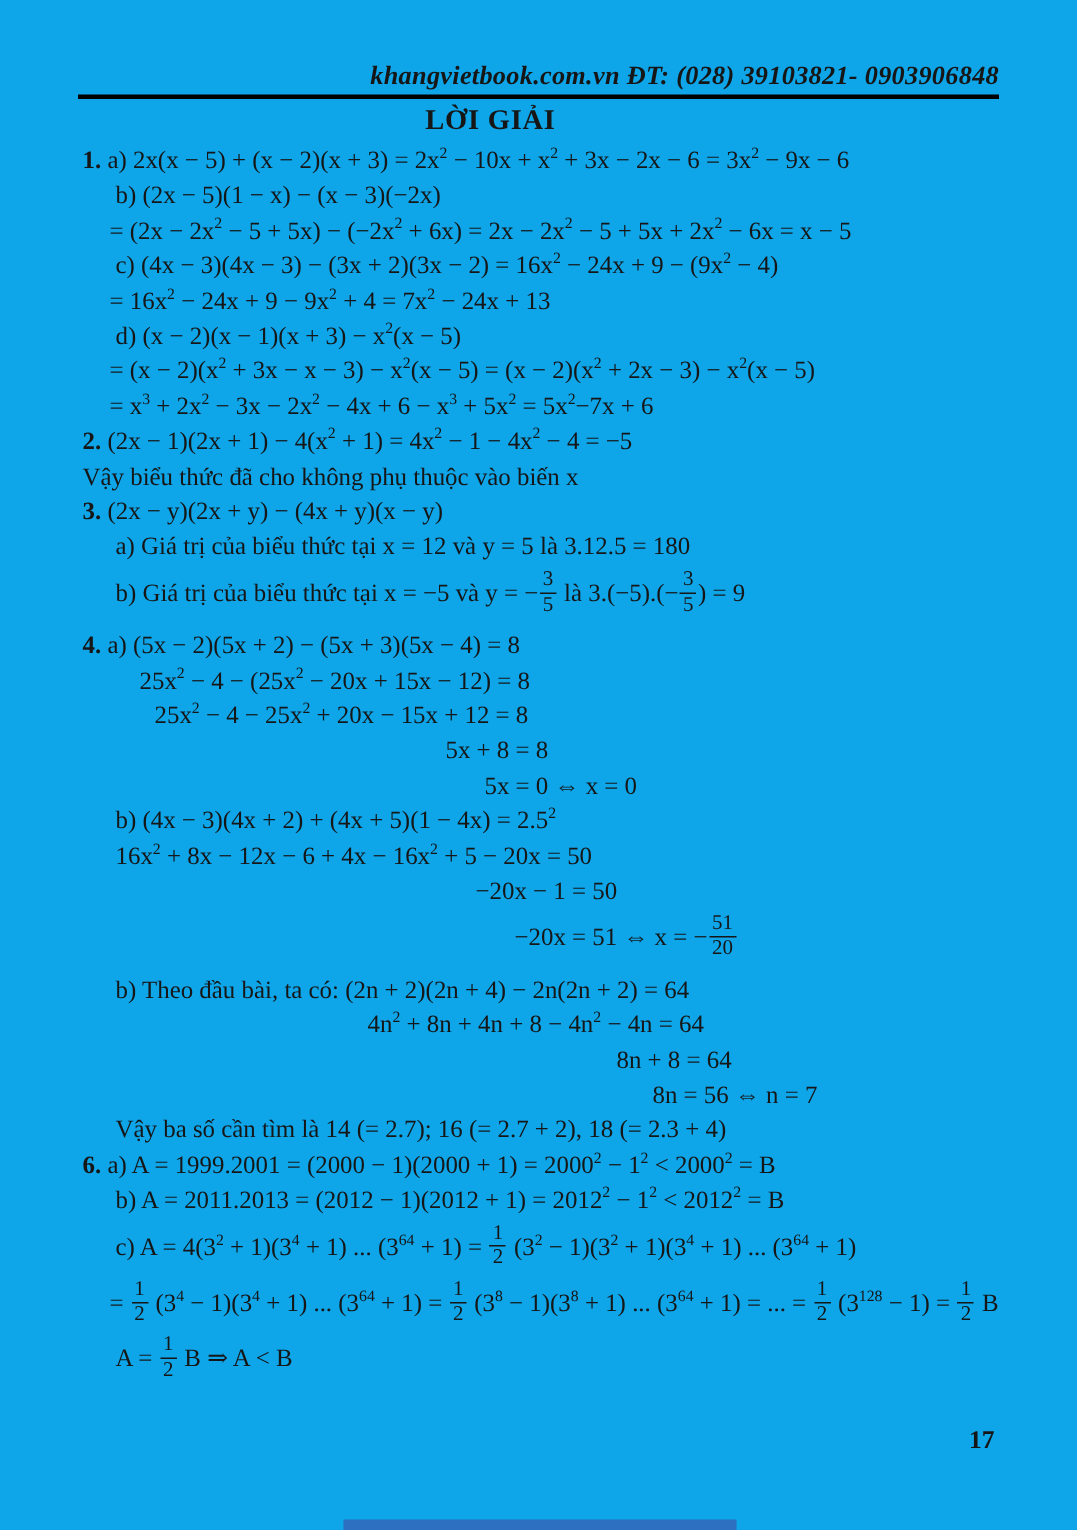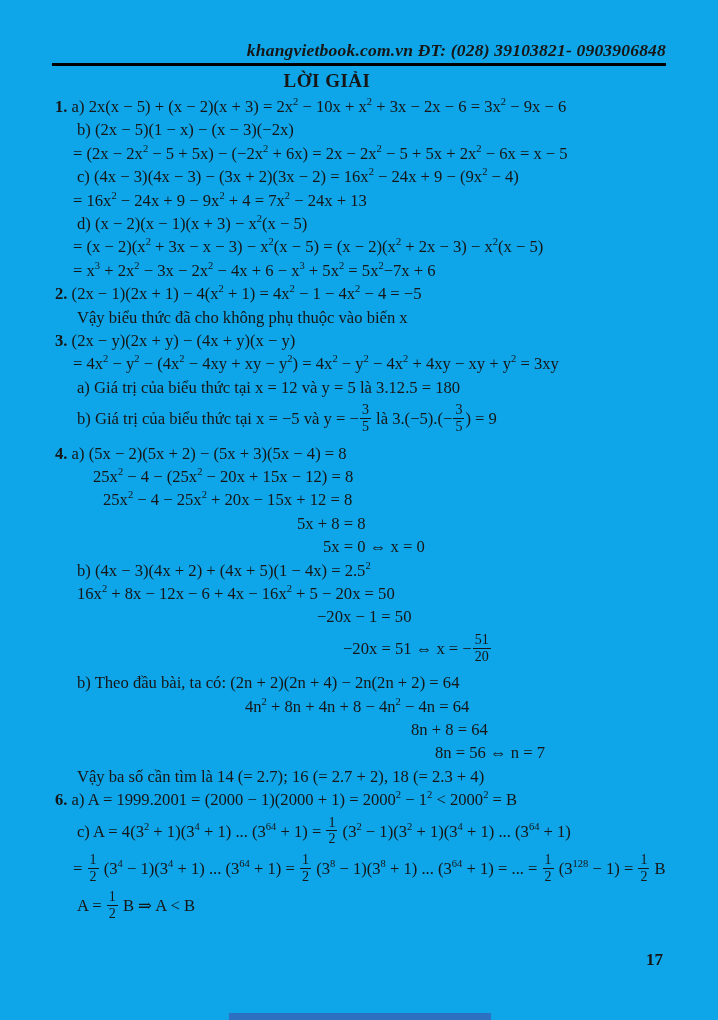--- a/index.html
+++ b/index.html
@@ -53,23 +53,22 @@
   <div class="solutions">
       <div class="mline" style="margin-left: 0px;"><b>1.</b> a) 2x(x − 5) + (x − 2)(x + 3) = 2x<sup>2</sup> − 10x + x<sup>2</sup> + 3x − 2x − 6 = 3x<sup>2</sup> − 9x − 6</div>
       <div class="mline" style="margin-left: 22px;">b) (2x − 5)(1 − x) − (x − 3)(−2x)</div>
       <div class="mline" style="margin-left: 18px;">= (2x − 2x<sup>2</sup> − 5 + 5x) − (−2x<sup>2</sup> + 6x) = 2x − 2x<sup>2</sup> − 5 + 5x + 2x<sup>2</sup> − 6x = x − 5</div>
       <div class="mline" style="margin-left: 22px; font-family: Liberation Serif, serif;">c) (4x − 3)(4x − 3) − (3x + 2)(3x − 2) = 16x<sup>2</sup> − 24x + 9 − (9x<sup>2</sup> − 4)</div>
       <div class="mline" style="margin-left: 18px;">= 16x<sup>2</sup> − 24x + 9 − 9x<sup>2</sup> + 4 = 7x<sup>2</sup> − 24x + 13</div>
       <div class="mline" style="margin-left: 22px;">d) (x − 2)(x − 1)(x + 3) − x<sup>2</sup>(x − 5)</div>
       <div class="mline" style="margin-left: 18px;">= (x − 2)(x<sup>2</sup> + 3x − x − 3) − x<sup>2</sup>(x − 5) = (x − 2)(x<sup>2</sup> + 2x − 3) − x<sup>2</sup>(x − 5)</div>
       <div class="mline" style="margin-left: 18px;">= x<sup>3</sup> + 2x<sup>2</sup> − 3x − 2x<sup>2</sup> − 4x + 6 − x<sup>3</sup> + 5x<sup>2</sup> = 5x<sup>2</sup>−7x + 6</div>
       <div class="mline" style="margin-left: 0px;"><b>2.</b> (2x − 1)(2x + 1) − 4(x<sup>2</sup> + 1) = 4x<sup>2</sup> − 1 − 4x<sup>2</sup> − 4 = −5</div>
-      <div class="mline" style="margin-left: 22px;">Vậy biểu thức đã cho không phụ thuộc vào biến x</div>
+      <div class="mline" style="">Vậy biểu thức đã cho không phụ thuộc vào biến x</div>
       <div class="mline" style="margin-left: 0px;"><b>3.</b> (2x − y)(2x + y) − (4x + y)(x − y)</div>
-      <div class="mline" style="margin-left: 18px;">= 4x<sup>2</sup> − y<sup>2</sup> − (4x<sup>2</sup> − 4xy + xy − y<sup>2</sup>) = 4x<sup>2</sup> − y<sup>2</sup> − 4x<sup>2</sup> + 4xy − xy + y<sup>2</sup> = 3xy</div>
       <div class="mline" style="margin-left: 22px;">a) Giá trị của biểu thức tại x = 12 và y = 5 là 3.12.5 = 180</div>
       <div class="mline tall" style="margin-left: 22px;">b) Giá trị của biểu thức tại x = −5 và y = −<span class="frac">
           <span class="num">3</span>
           <span class="den">5</span>
         </span> là 3.(−5).(−<span class="frac">
           <span class="num">3</span>
           <span class="den">5</span>
         </span>) = 9</div>
       <div class="mline" style="margin-left: 0px;"><b>4.</b> a) (5x − 2)(5x + 2) − (5x + 3)(5x − 4) = 8</div>
       <div class="mline" style="margin-left: 38px;">25x<sup>2</sup> − 4 − (25x<sup>2</sup> − 20x + 15x − 12) = 8</div>
@@ -82,20 +81,21 @@
       <div class="mline tall" style="margin-left: 288px;">−20x = 51 ⇔ x = −<span class="frac">
           <span class="num">51</span>
           <span class="den">20</span>
         </span></div>
       <div class="mline" style="margin-left: 22px;">b) Theo đầu bài, ta có: (2n + 2)(2n + 4) − 2n(2n + 2) = 64</div>
       <div class="mline" style="margin-left: 190px;">4n<sup>2</sup> + 8n + 4n + 8 − 4n<sup>2</sup> − 4n = 64</div>
       <div class="mline" style="margin-left: 356px;">8n + 8 = 64</div>
       <div class="mline" style="margin-left: 380px;">8n = 56 ⇔ n = 7</div>
       <div class="mline" style="margin-left: 22px;">Vậy ba số cần tìm là 14 (= 2.7); 16 (= 2.7 + 2), 18 (= 2.3 + 4)</div>
       <div class="mline" style="margin-left: 0px;"><b>6.</b> a) A = 1999.2001 = (2000 − 1)(2000 + 1) = 2000<sup>2</sup> − 1<sup>2</sup> &lt; 2000<sup>2</sup> = B</div>
+      <div class="mline" style="margin-left: 22px;">b) A = 2011.2013 = (2012 − 1)(2012 + 1) = 2012<sup>2</sup> − 1<sup>2</sup> &lt; 2012<sup>2</sup> = B</div>
       <div class="mline tall" style="margin-left: 22px;">c) A = 4(3<sup>2</sup> + 1)(3<sup>4</sup> + 1) ... (3<sup>64</sup> + 1) = <span class="frac">
           <span class="num">1</span>
           <span class="den">2</span>
         </span> (3<sup>2</sup> − 1)(3<sup>2</sup> + 1)(3<sup>4</sup> + 1) ... (3<sup>64</sup> + 1)</div>
       <div class="mline tall" style="margin-left: 18px;">= <span class="frac">
           <span class="num">1</span>
           <span class="den">2</span>
         </span> (3<sup>4</sup> − 1)(3<sup>4</sup> + 1) ... (3<sup>64</sup> + 1) = <span class="frac">
           <span class="num">1</span>
           <span class="den">2</span>

